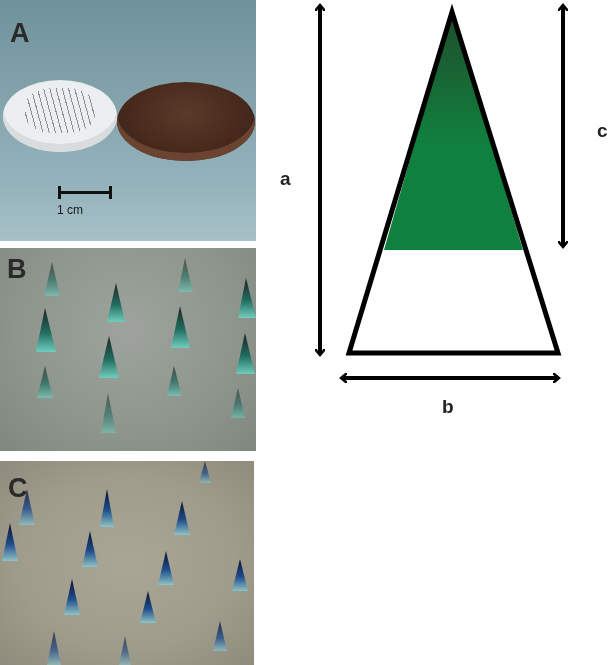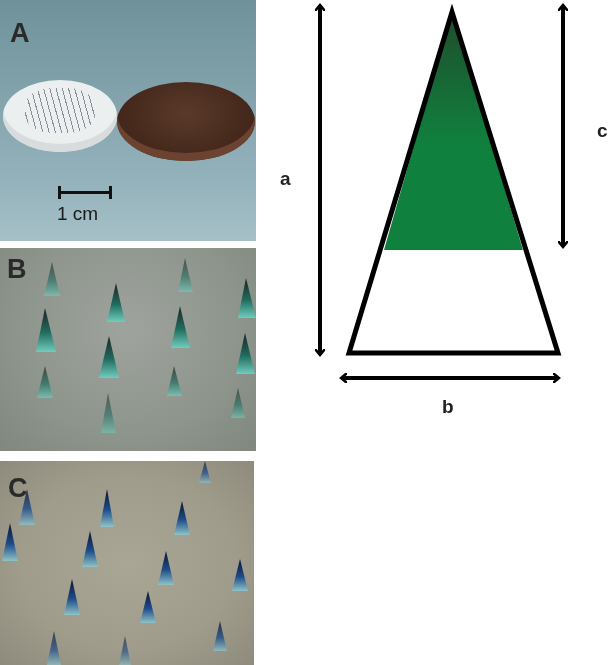--- a/index.html
+++ b/index.html
@@ -9,21 +9,21 @@
   #panelA{left:0;top:0;width:256px;height:241px;
     background:linear-gradient(180deg,#6f929a 0%,#86a5ae 45%,#94b2bb 75%,#a6c0c7 100%);}
   #panelB{left:0;top:248px;width:256px;height:203px;
     background:radial-gradient(ellipse at 50% 40%,#9ea49d 0%,#8e958d 60%,#7f877f 100%);}
   #panelC{left:0;top:461px;width:254px;height:204px;
     background:radial-gradient(ellipse at 50% 50%,#aaa696 0%,#9f9c8c 60%,#8e8b7c 100%);}
   .disc{position:absolute;border-radius:50%;}
   .scalebar{position:absolute;left:58px;top:191px;width:54px;height:3px;background:#111;}
   .scalebar:before,.scalebar:after{content:"";position:absolute;top:-5px;width:3px;height:13px;background:#111;}
   .scalebar:before{left:0}.scalebar:after{right:0}
-  .scale-label{position:absolute;left:57px;top:203px;font-size:19px;color:#1a1a1a;}
+  .scale-label{position:absolute;left:57px;top:203px;font-size:12px;color:#1a1a1a;}
   .diagram-label{position:absolute;font-weight:bold;font-size:19px;color:#222;}
 </style>
 </head>
 <body>
 
 <div id="panelA" class="panel">
   <div class="panel-label" style="left:10px;top:20px;">A</div>
 
   <div class="disc" style="left:3px;top:80px;width:114px;height:72px;background:#ecefef;box-shadow:inset 0 -8px 0 #d8dcdc;"></div>
   <div style="position:absolute;left:25px;top:88px;width:70px;height:45px;

